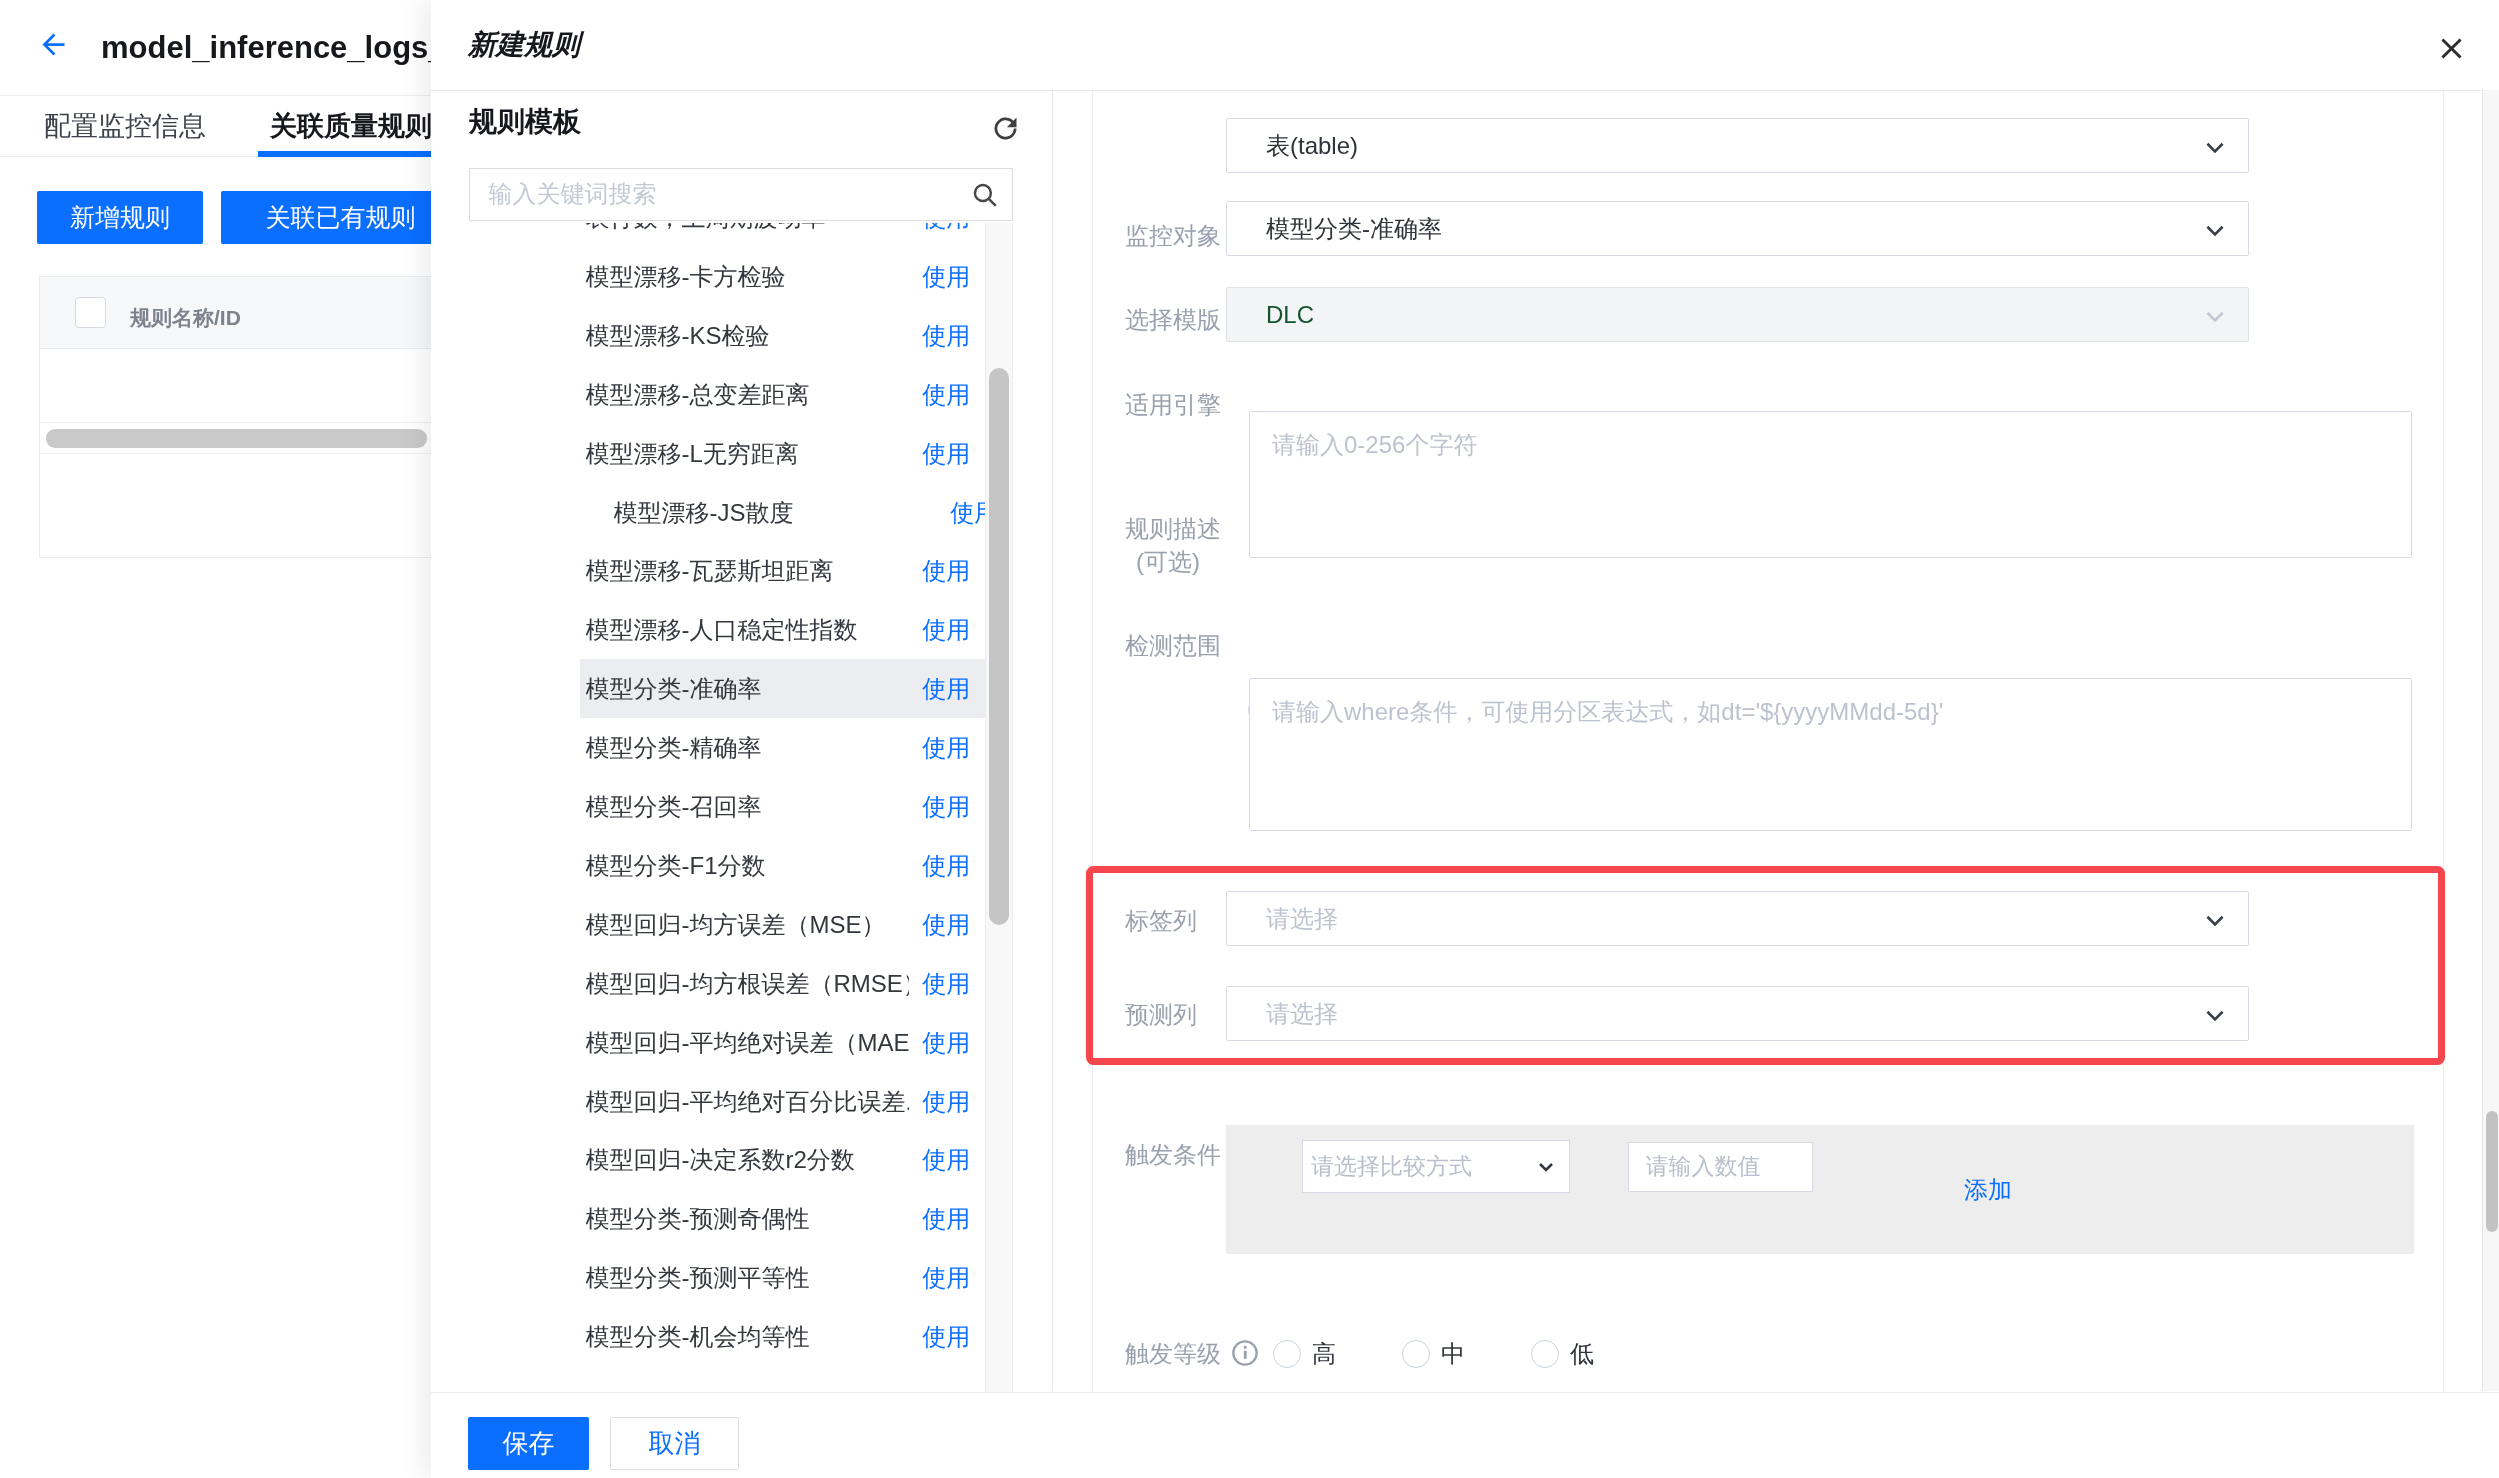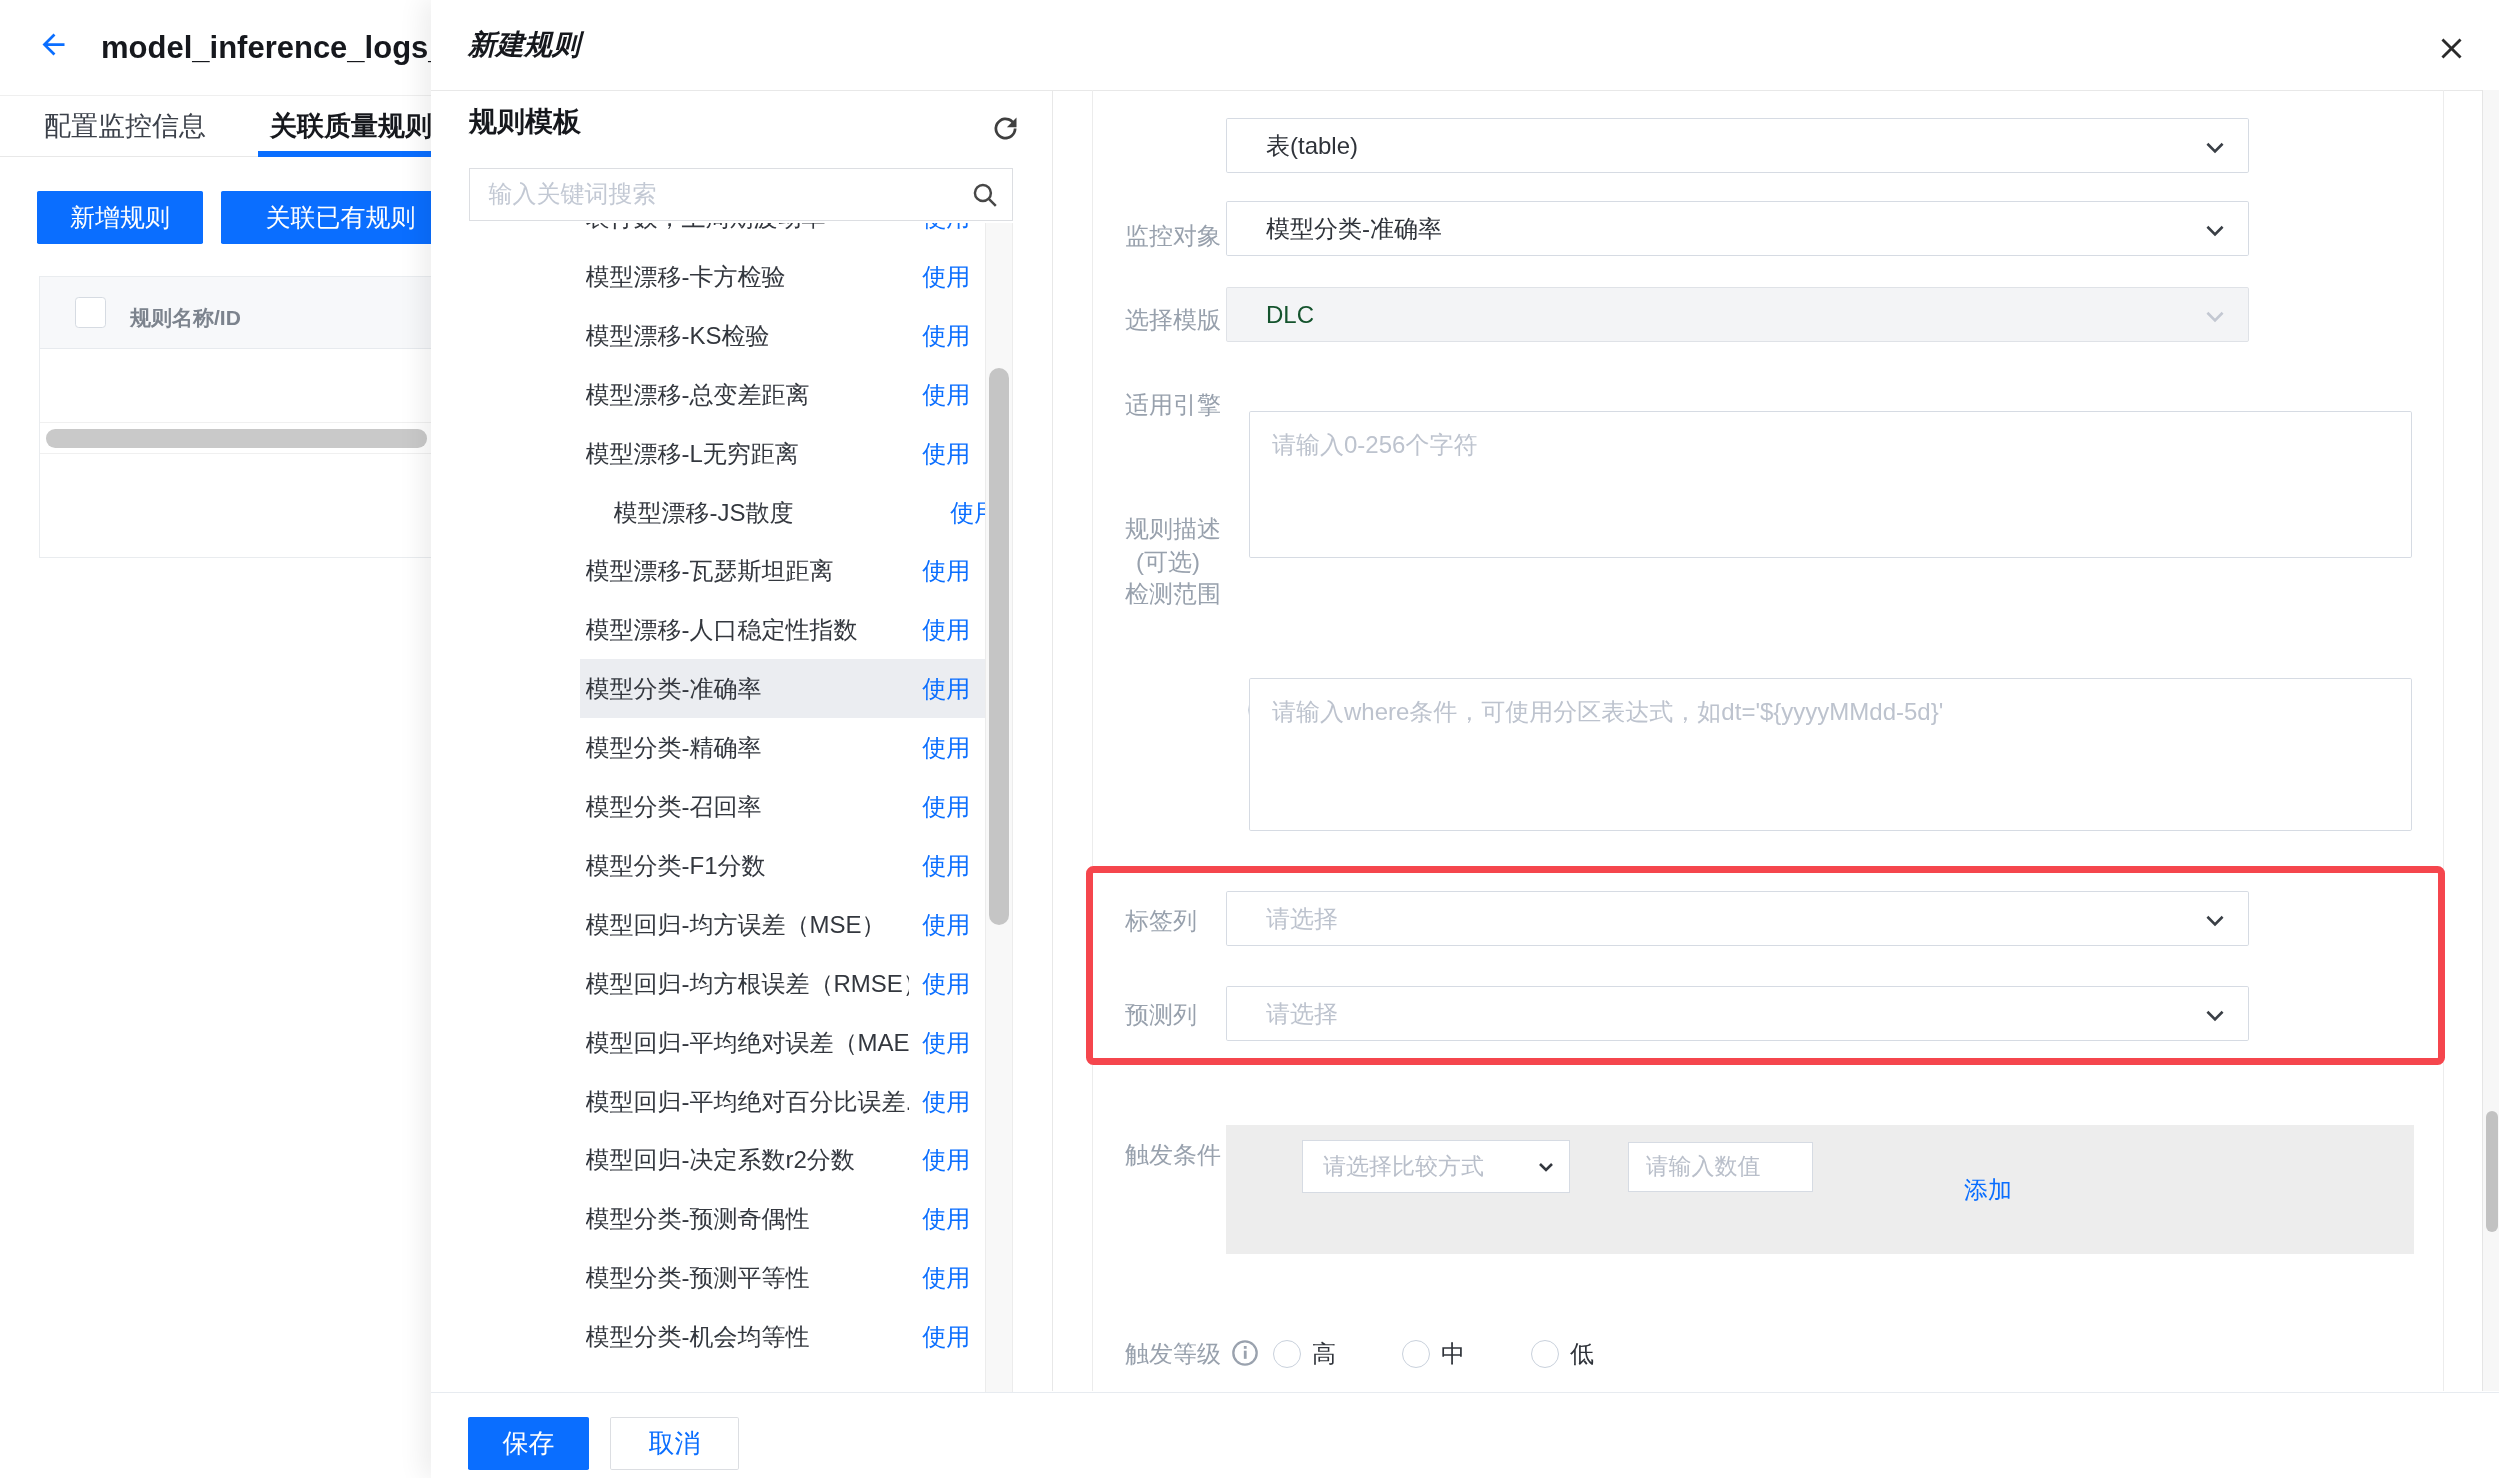--- a/index.html
+++ b/index.html
@@ -62,21 +62,21 @@
   .f-select.disabled { background:#f3f4f6; border-color:#dfe2e7; color:#14532d; cursor:default; }
   .f-textarea { position:absolute; left:156px; width:1163px; border:1.8px solid #d6dbe3; border-radius:1.8px; background:#fff; font-family:inherit; font-size:24px; color:#2f333a; padding:16.6px 22px; resize:none; outline:none; }
   .f-textarea::placeholder { color:#bdc3ce; }
   .radio { width:28px; height:28px; border-radius:50%; background:#fff; border:1.8px solid #c9d1dc; flex:none; cursor:pointer; }
   .radio.on { border:8.3px solid #0a6eff; }
   .radio-label { font-size:24px; color:#2f333a; margin:0 0 0 11px; cursor:pointer; }
   .scan-row { position:absolute; left:155px; top:604px; display:flex; align-items:center; }
   .scan-row .gap { width:57px; }
   .ref-link { font-size:24px; color:#0a6eff; margin-left:20px; cursor:pointer; text-decoration:none; white-space:nowrap; }
   .trigger-panel { position:absolute; left:133px; top:1035px; width:1188px; height:129px; background:#ededed; }
-  .tp-select { position:absolute; left:76px; top:14.7px; width:268px; height:53px; background:#fff; border:1.8px solid #d6dbe3; display:flex; align-items:center; padding:0 40px 0 20px; font-size:23px; color:#b9bfca; cursor:pointer; }
+  .tp-select { position:absolute; left:76px; top:14.7px; width:268px; height:53px; background:#fff; border:1.8px solid #d6dbe3; display:flex; align-items:center; padding:0 40px 0 8px; font-size:23px; color:#b9bfca; cursor:pointer; }
   .tp-select .chev { position:absolute; right:11px; top:14.7px; width:24px; height:24px; }
   .tp-input { position:absolute; left:402px; top:16.6px; width:185px; height:50px; background:#fff; border:1.8px solid #d6dbe3; font-size:23px; font-family:inherit; color:#2f333a; padding:0 16.6px; outline:none; }
   .tp-input::placeholder { color:#b9bfca; }
   .tp-add { position:absolute; left:738px; top:0; height:129px; line-height:129px; font-size:24px; color:#0a6eff; cursor:pointer; text-decoration:none; }
   .level-row { position:absolute; left:180px; top:1248px; display:flex; align-items:center; }
   .level-row .gap { width:66px; }
   .info-icon { position:absolute; left:138px; top:1249px; width:28px; height:28px; }
 
   
   .red-box { position:absolute; left:655px; top:866px; width:1359px; height:199px; border:7.4px solid #f5464d; border-radius:7.4px; pointer-events:none; z-index:6; }
@@ -257,21 +257,21 @@
         <span>DLC</span>
         <span class="chev"><svg viewBox="0 0 24 24" width="26" height="26">
               <path d="M5 9l7 7 7-7" fill="none" stroke="#c3c8d2" stroke-width="2.4"></path>
             </svg></span>
       </div>
 
       <span class="f-label" style="top:423px">规则描述</span>
       <span class="f-sub" style="top:456px">(可选)</span>
       <textarea class="f-textarea" style="top: 321px; height: 147px;" placeholder="请输入0-256个字符"></textarea>
 
-      <span class="f-label" style="top:488px">检测范围</span>
+      <span class="f-label" style="top:540px">检测范围</span>
       <div class="scan-row">
         <span class="radio"></span>
         <span class="radio-label">全表</span>
         <span class="gap"></span>
         <span class="radio on"></span>
         <span class="radio-label">条件扫描</span>
         <a class="ref-link">参考信息</a>
       </div>
       <textarea class="f-textarea" style="top: 588px; height: 153px;" placeholder="请输入where条件，可使用分区表达式，如dt='${yyyyMMdd-5d}'"></textarea>
 

